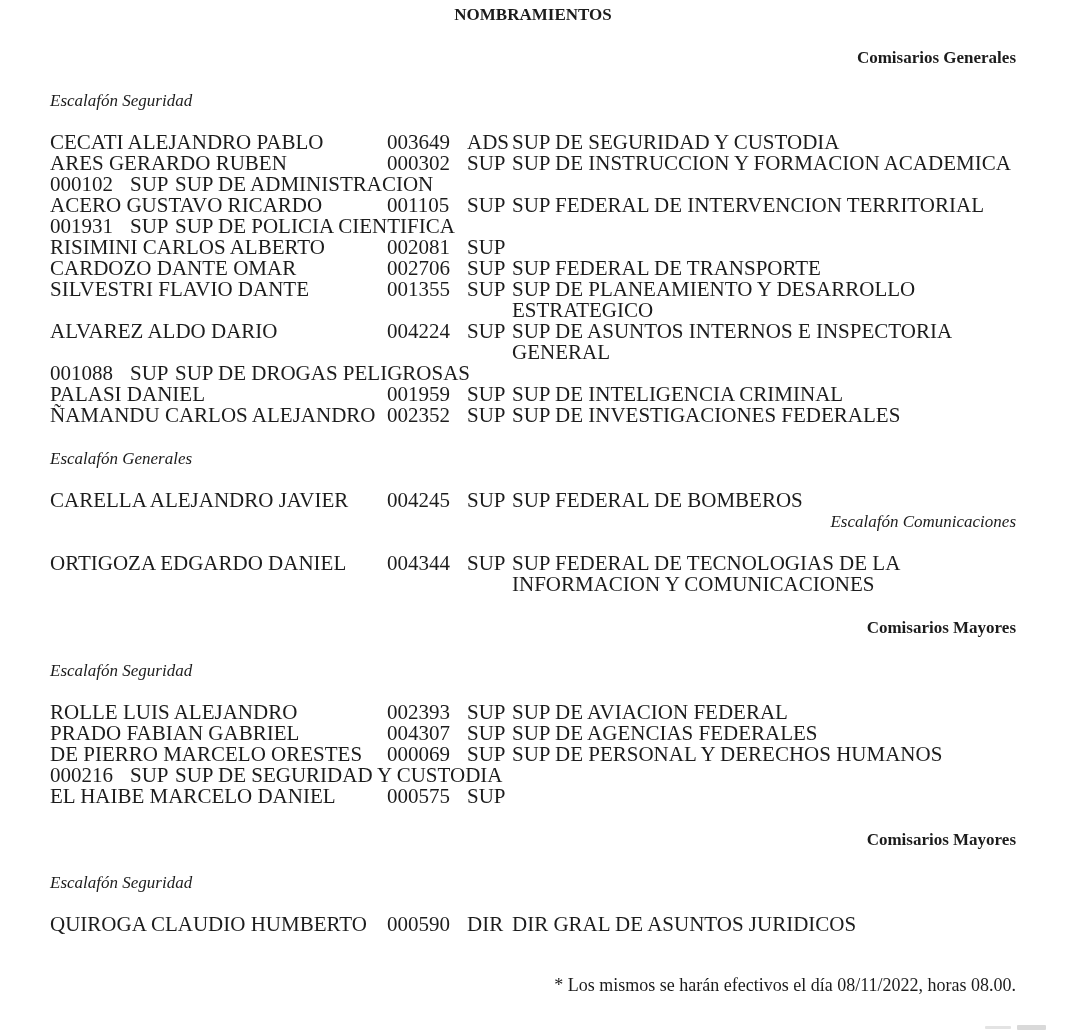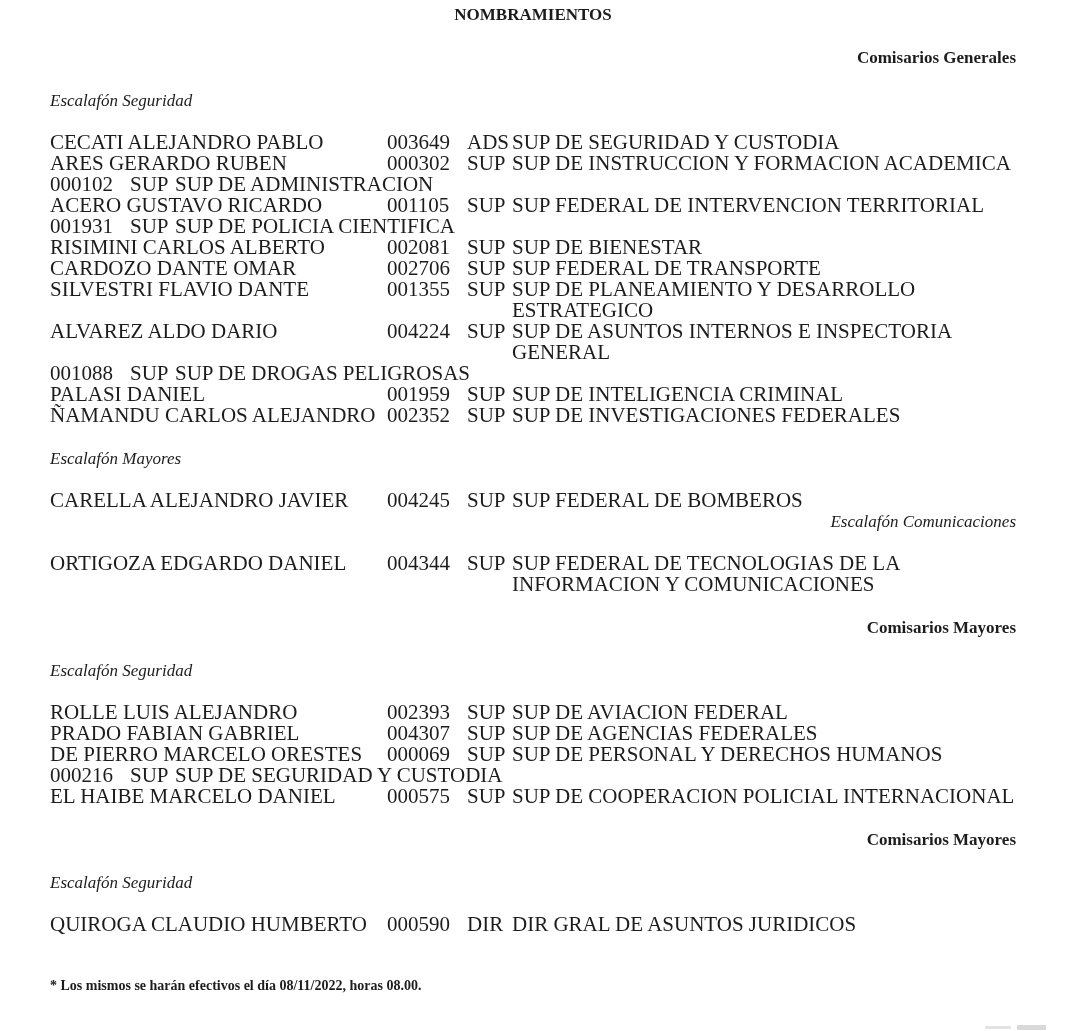--- a/index.html
+++ b/index.html
@@ -55,23 +55,23 @@
     align-items: flex-start;
     font-size: 21px;
     line-height: 21px;
   }
   .cell-name  { width: 337px; flex: none; }
   .cell-code  { width: 80px;  flex: none; }
   .cell-grade { width: 45px;  flex: none; }
   .cell-assignment { width: 504px; flex: none; }
   .footnote {
     margin-top: 40px;
-    text-align: left;
-    font-weight: bold;
-    font-size: 14px;
+    text-align: right;
+    font-weight: normal;
+    font-size: 18px;
     line-height: 21px;
   }
   .page-number {
     margin-top: 36px;
     margin-left: 40px;
     font-size: 20px;
     line-height: 21px;
   }
   .artifact {
     position: absolute;
@@ -116,21 +116,20 @@
           </div>
           <div class="row">
             <div class="cell-code">001931</div>
             <div class="cell-grade">SUP</div>
             <div class="cell-assignment">SUP DE POLICIA CIENTIFICA</div>
           </div>
           <div class="row">
             <div class="cell-name">RISIMINI CARLOS ALBERTO</div>
             <div class="cell-code">002081</div>
             <div class="cell-grade">SUP</div>
-            <div class="cell-assignment">SUP DE BIENESTAR</div>
           </div>
           <div class="row">
             <div class="cell-name">CARDOZO DANTE OMAR</div>
             <div class="cell-code">002706</div>
             <div class="cell-grade">SUP</div>
             <div class="cell-assignment">SUP FEDERAL DE TRANSPORTE</div>
           </div>
           <div class="row">
             <div class="cell-name">SILVESTRI FLAVIO DANTE</div>
             <div class="cell-code">001355</div>
@@ -154,21 +153,21 @@
             <div class="cell-grade">SUP</div>
             <div class="cell-assignment">SUP DE INTELIGENCIA CRIMINAL</div>
           </div>
           <div class="row">
             <div class="cell-name">ÑAMANDU CARLOS ALEJANDRO</div>
             <div class="cell-code">002352</div>
             <div class="cell-grade">SUP</div>
             <div class="cell-assignment">SUP DE INVESTIGACIONES FEDERALES</div>
           </div>
         </div>
-        <div class="escalafon">Escalafón Mayores</div>
+        <div class="escalafon">Escalafón Generales</div>
         <div class="rows">
           <div class="row">
             <div class="cell-name">CARELLA ALEJANDRO JAVIER</div>
             <div class="cell-code">004245</div>
             <div class="cell-grade">SUP</div>
             <div class="cell-assignment">SUP FEDERAL DE BOMBEROS</div>
           </div>
         </div>
         <div class="escalafon tight">Escalafón Comunicaciones</div>
         <div class="rows">
@@ -202,21 +201,20 @@
           </div>
           <div class="row">
             <div class="cell-code">000216</div>
             <div class="cell-grade">SUP</div>
             <div class="cell-assignment">SUP DE SEGURIDAD Y CUSTODIA</div>
           </div>
           <div class="row">
             <div class="cell-name">EL HAIBE MARCELO DANIEL</div>
             <div class="cell-code">000575</div>
             <div class="cell-grade">SUP</div>
-            <div class="cell-assignment">SUP DE COOPERACION POLICIAL INTERNACIONAL</div>
           </div>
         </div>
         <div class="group-title">Comisarios Mayores</div>
         <div class="escalafon">Escalafón Seguridad</div>
         <div class="rows">
           <div class="row">
             <div class="cell-name">QUIROGA CLAUDIO HUMBERTO</div>
             <div class="cell-code">000590</div>
             <div class="cell-grade">DIR</div>
             <div class="cell-assignment">DIR GRAL DE ASUNTOS JURIDICOS</div>

